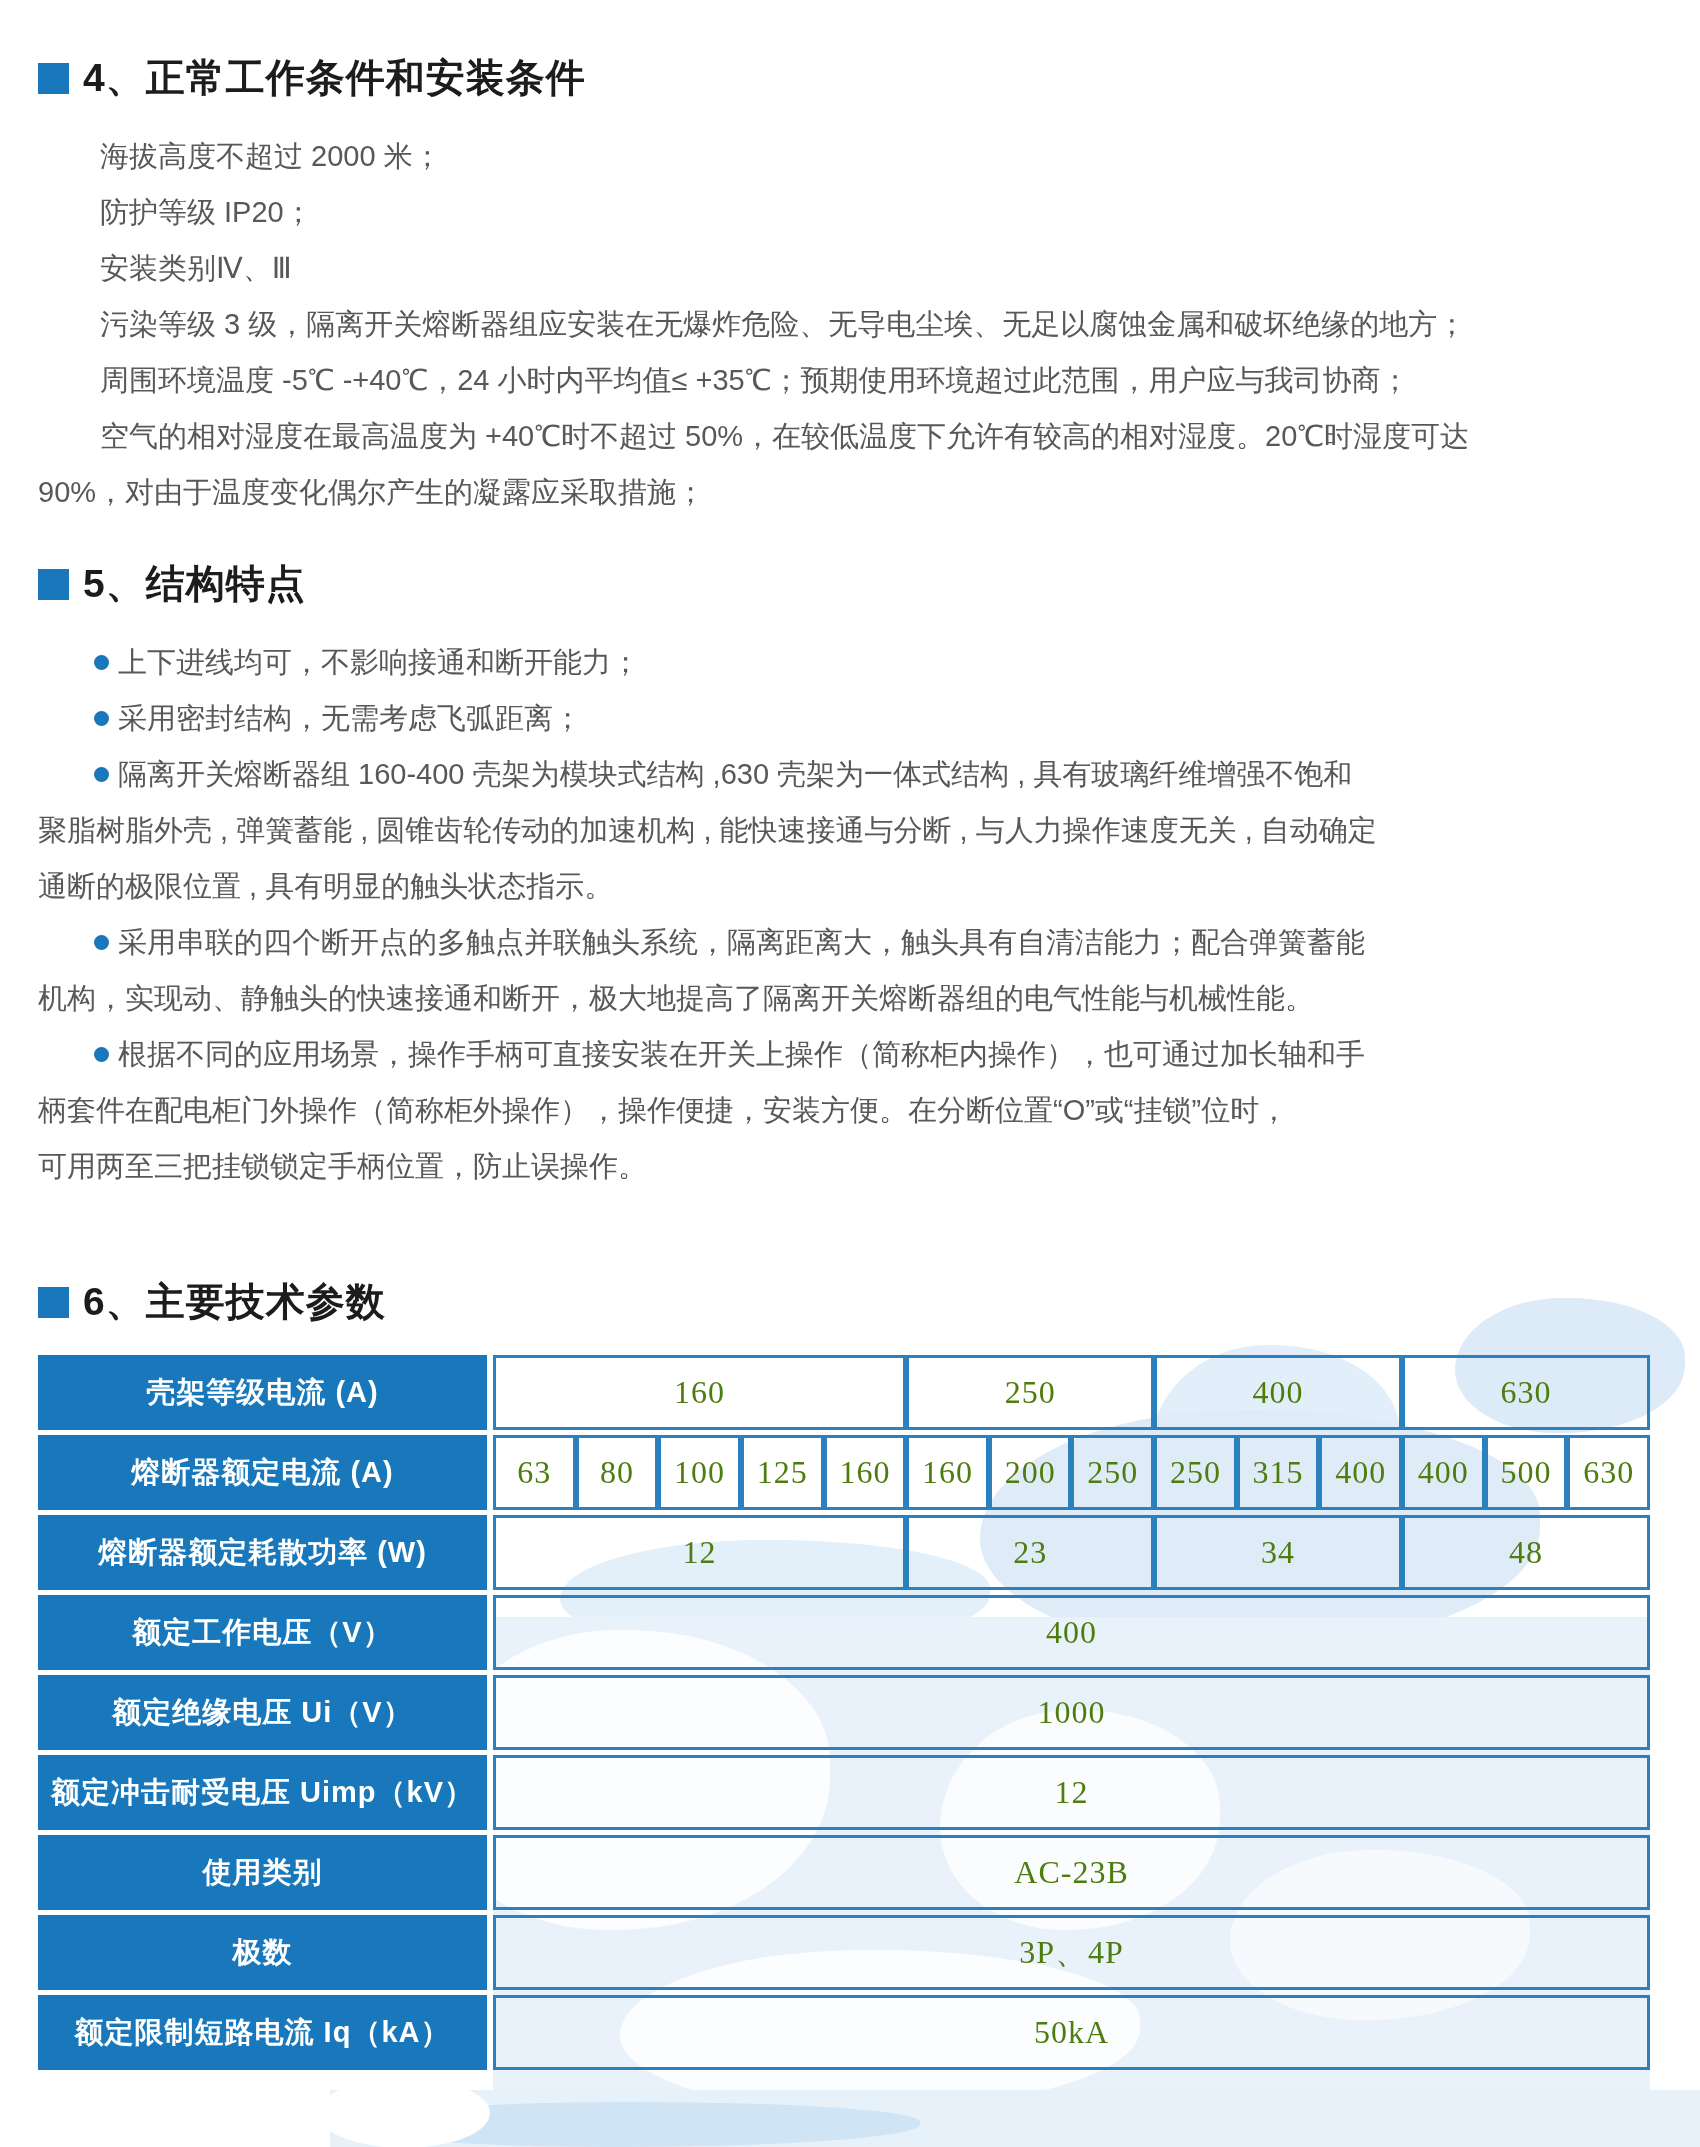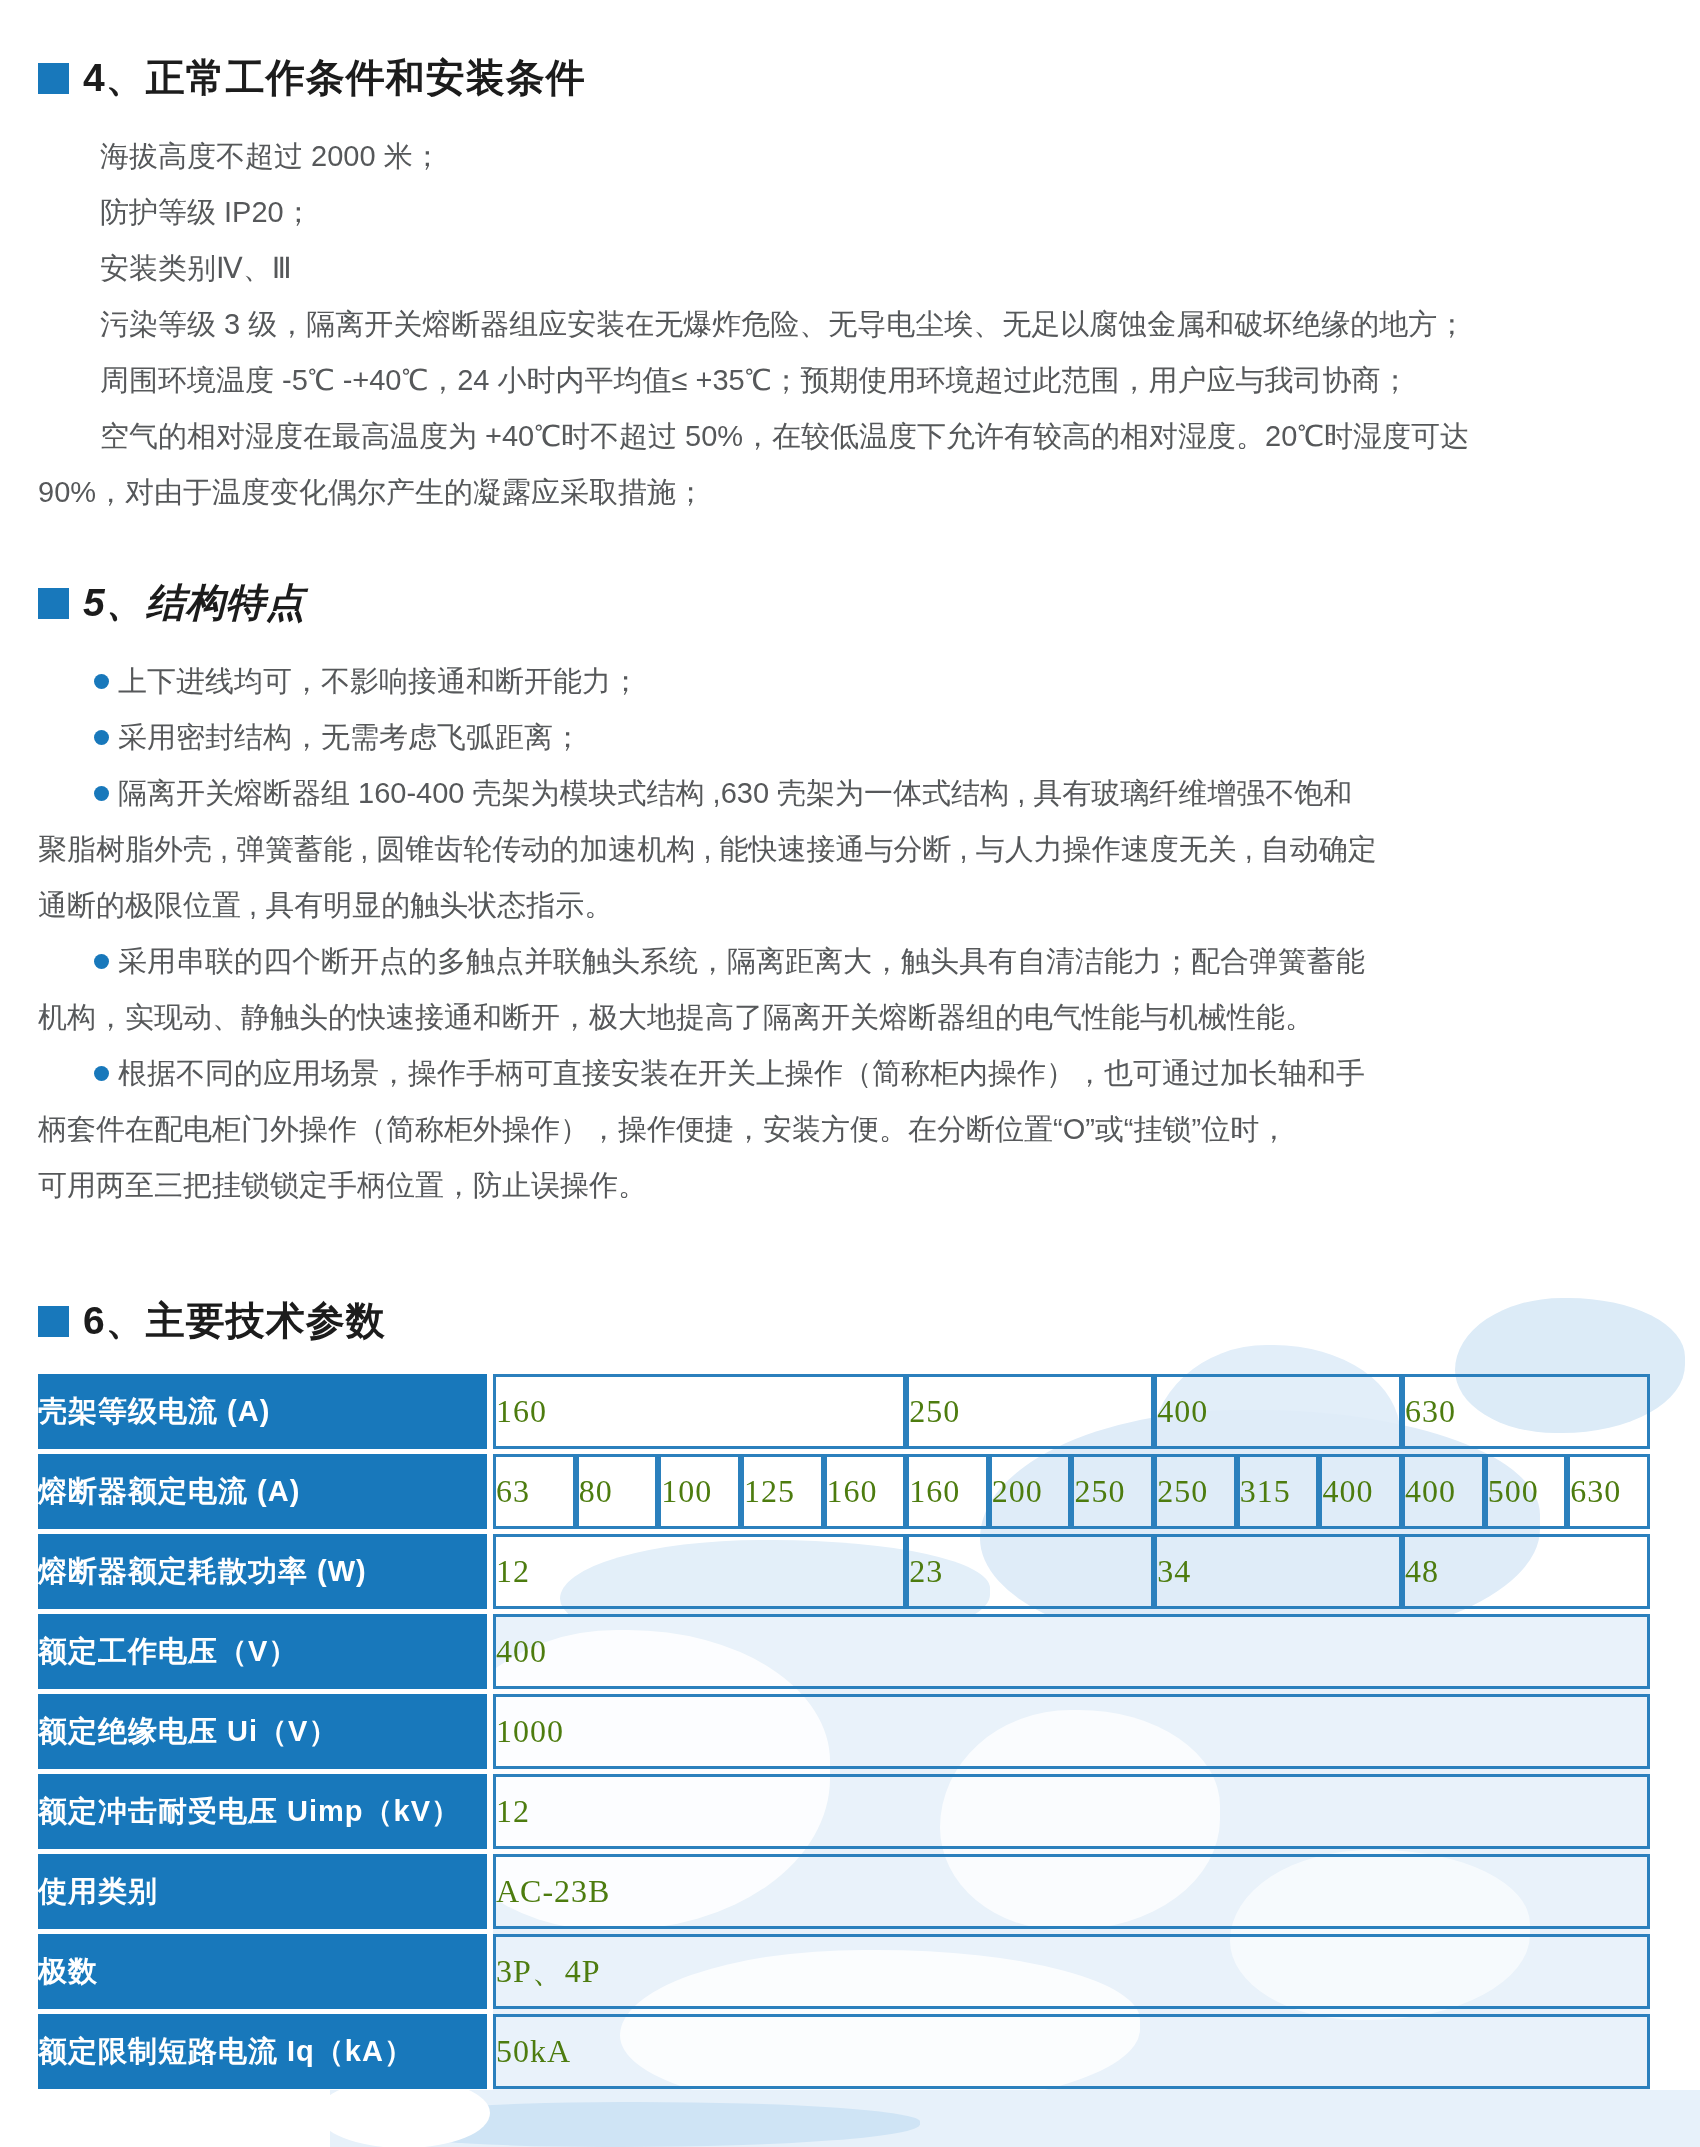--- a/index.html
+++ b/index.html
@@ -20,31 +20,31 @@
   .band{position:absolute;left:330px;top:800px;width:1370px;height:57px;background:#e7f1fa;}
   .bandblob{left:360px;top:812px;width:560px;height:45px;background:#cfe4f5;}
   .bandwhite{left:318px;top:788px;width:172px;height:70px;background:#ffffff;border-radius:50%;}
 
   .content{position:relative;z-index:1;padding:0 36px 0 38px;}
 
   .sec-h{display:flex;align-items:center;gap:14px;height:48px;
          font-size:39px;font-weight:bold;color:#1c1c1c;letter-spacing:1px;}
   .sq{width:31px;height:31px;background:#1878bb;flex:none;}
   .h4{padding-top:54px;}
-  .h5{margin-top:59px;font-style:italic;}
+  .h5{margin-top:40px;}
   .h6{margin-top:84px;}
 
   .lines{margin-top:26px;}
   .ln{height:56px;line-height:56px;font-size:29px;color:#56585a;white-space:nowrap;}
   .ind{padding-left:62px;}
   .bl{position:relative;padding-left:80px;}
   .bl .dot{position:absolute;left:56px;top:21px;width:15px;height:15px;border-radius:50%;background:#1878bb;}
 
   table.params{width:1612px;table-layout:fixed;border-collapse:separate;border-spacing:0 5px;margin-top:24px;}
-  table.params td{height:75px;box-sizing:border-box;padding:0;vertical-align:middle;}
+  table.params td{height:75px;box-sizing:border-box;padding:0;vertical-align:middle;text-align:center;}
   td.lbl{background:#1878bb;background-clip:padding-box;border:0;border-right:6px solid transparent;
          color:#ffffff;font-weight:bold;font-size:29px;letter-spacing:1px;}
   td.val{border:3px solid #2b80bd;background:transparent;
          font-family:"Liberation Serif",serif;font-size:32px;color:#4d7c0f;letter-spacing:1px;}
 </style>
 </head>
 <body>
 
 <div class="page">
 

